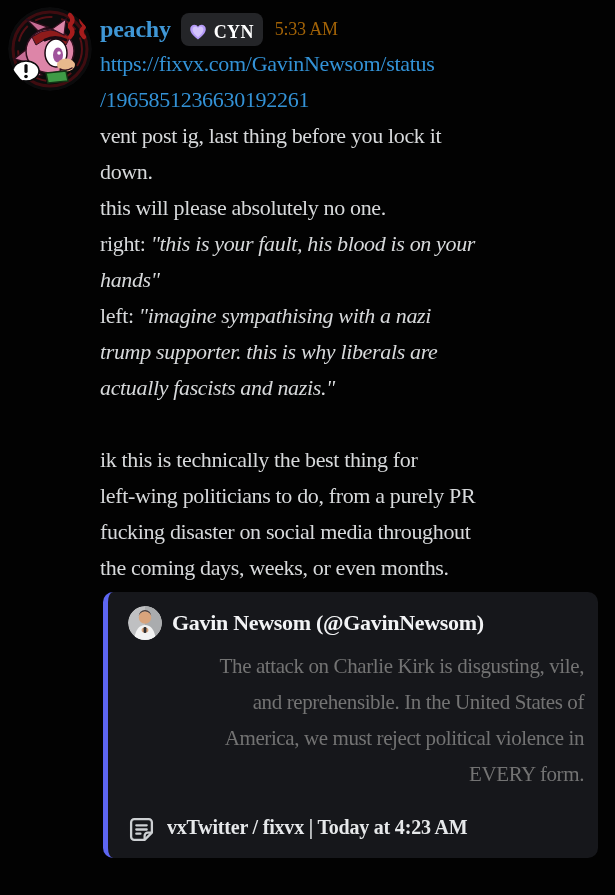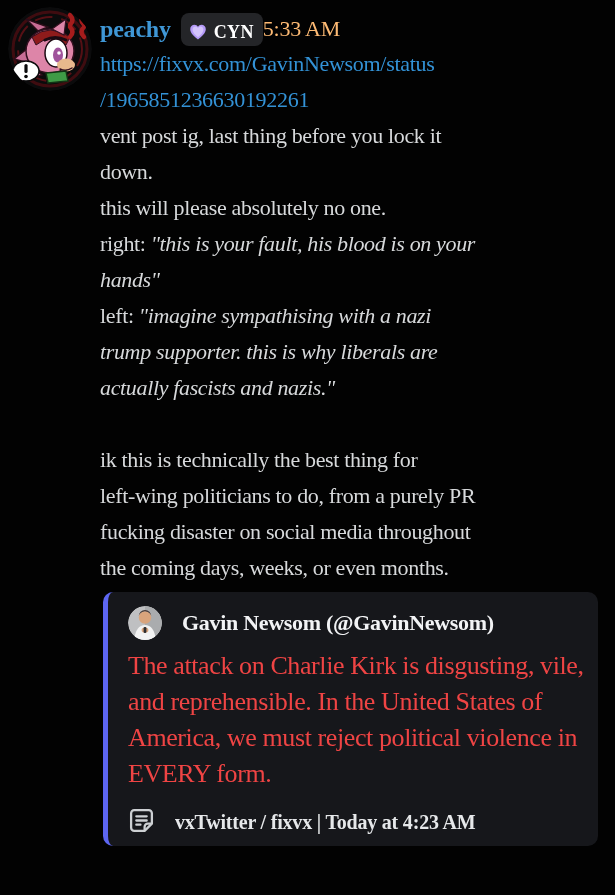--- a/index.html
+++ b/index.html
@@ -16,52 +16,52 @@
   .content { position:absolute; left:100px; top:12px; width:510px; }
 
   .header-row { display:flex; align-items:center; height:34px; }
   .username { color:#3f97d6; font-weight:bold; font-size:24px; letter-spacing:-0.2px; cursor:pointer; }
   .badge {
     display:inline-flex; align-items:center; gap:6px;
     background:#242528; border-radius:8px; padding:9px 9px 3px 7px;
     margin-left:10px;
   }
   .badge-label { color:#ffffff; font-weight:bold; font-size:18px; letter-spacing:0.3px; }
-  .timestamp { color:#fdba74; font-size:22px; margin-left:0; letter-spacing:-0.2px; }
+  .timestamp { color:#a16207; font-size:18px; margin-left:12px; letter-spacing:-0.2px; }
 
   .link-block { margin-top:0; }
   .link-line {
     color:#3392d6; font-size:22px; line-height:36px;
     letter-spacing:-0.3px; white-space:pre; cursor:pointer;
   }
 
   .msg-body { }
   .msg-line {
     color:#d7d9db; font-size:22px; line-height:36px;
     letter-spacing:-0.35px; white-space:pre;
   }
   .msg-line em { font-style:italic; }
 
   .embed {
     margin-top:6px; margin-left:3px; width:495px; box-sizing:border-box;
     background:#16171b; border-left:5px solid #5d66f2; border-radius:10px;
     padding:14px 14px 12px 20px;
   }
-  .embed-author { display:flex; align-items:center; gap:20px; height:34px; }
+  .embed-author { display:flex; align-items:center; gap:10px; height:34px; }
   .embed-avatar { width:34px; height:34px; border-radius:50%; overflow:hidden; flex:0 0 auto; }
   .embed-author-name {
     color:#f2f3f5; font-weight:bold; font-size:22px; letter-spacing:-0.3px;
     white-space:pre; cursor:pointer;
   }
   .embed-desc { margin-top:8px; }
   .embed-desc-line {
-    color:#ef4444; font-size:26px; line-height:36px;
-    letter-spacing:-0.4px; white-space:pre;
+    color:#737373; font-size:21px; line-height:36px;
+    letter-spacing:-0.4px; white-space:pre;text-align:right;
   }
-  .embed-footer { margin-top:12px; display:flex; align-items:flex-end; gap:20px; height:30px; }
+  .embed-footer { margin-top:24px; display:flex; align-items:flex-start; gap:12px; height:30px; }
   .footer-text {
     color:#e6e8ea; font-weight:bold; font-size:20px; letter-spacing:-0.2px; white-space:pre;
   }
 </style>
 </head>
 <body>
 
 <div class="page">
 
   <div class="avatar">

